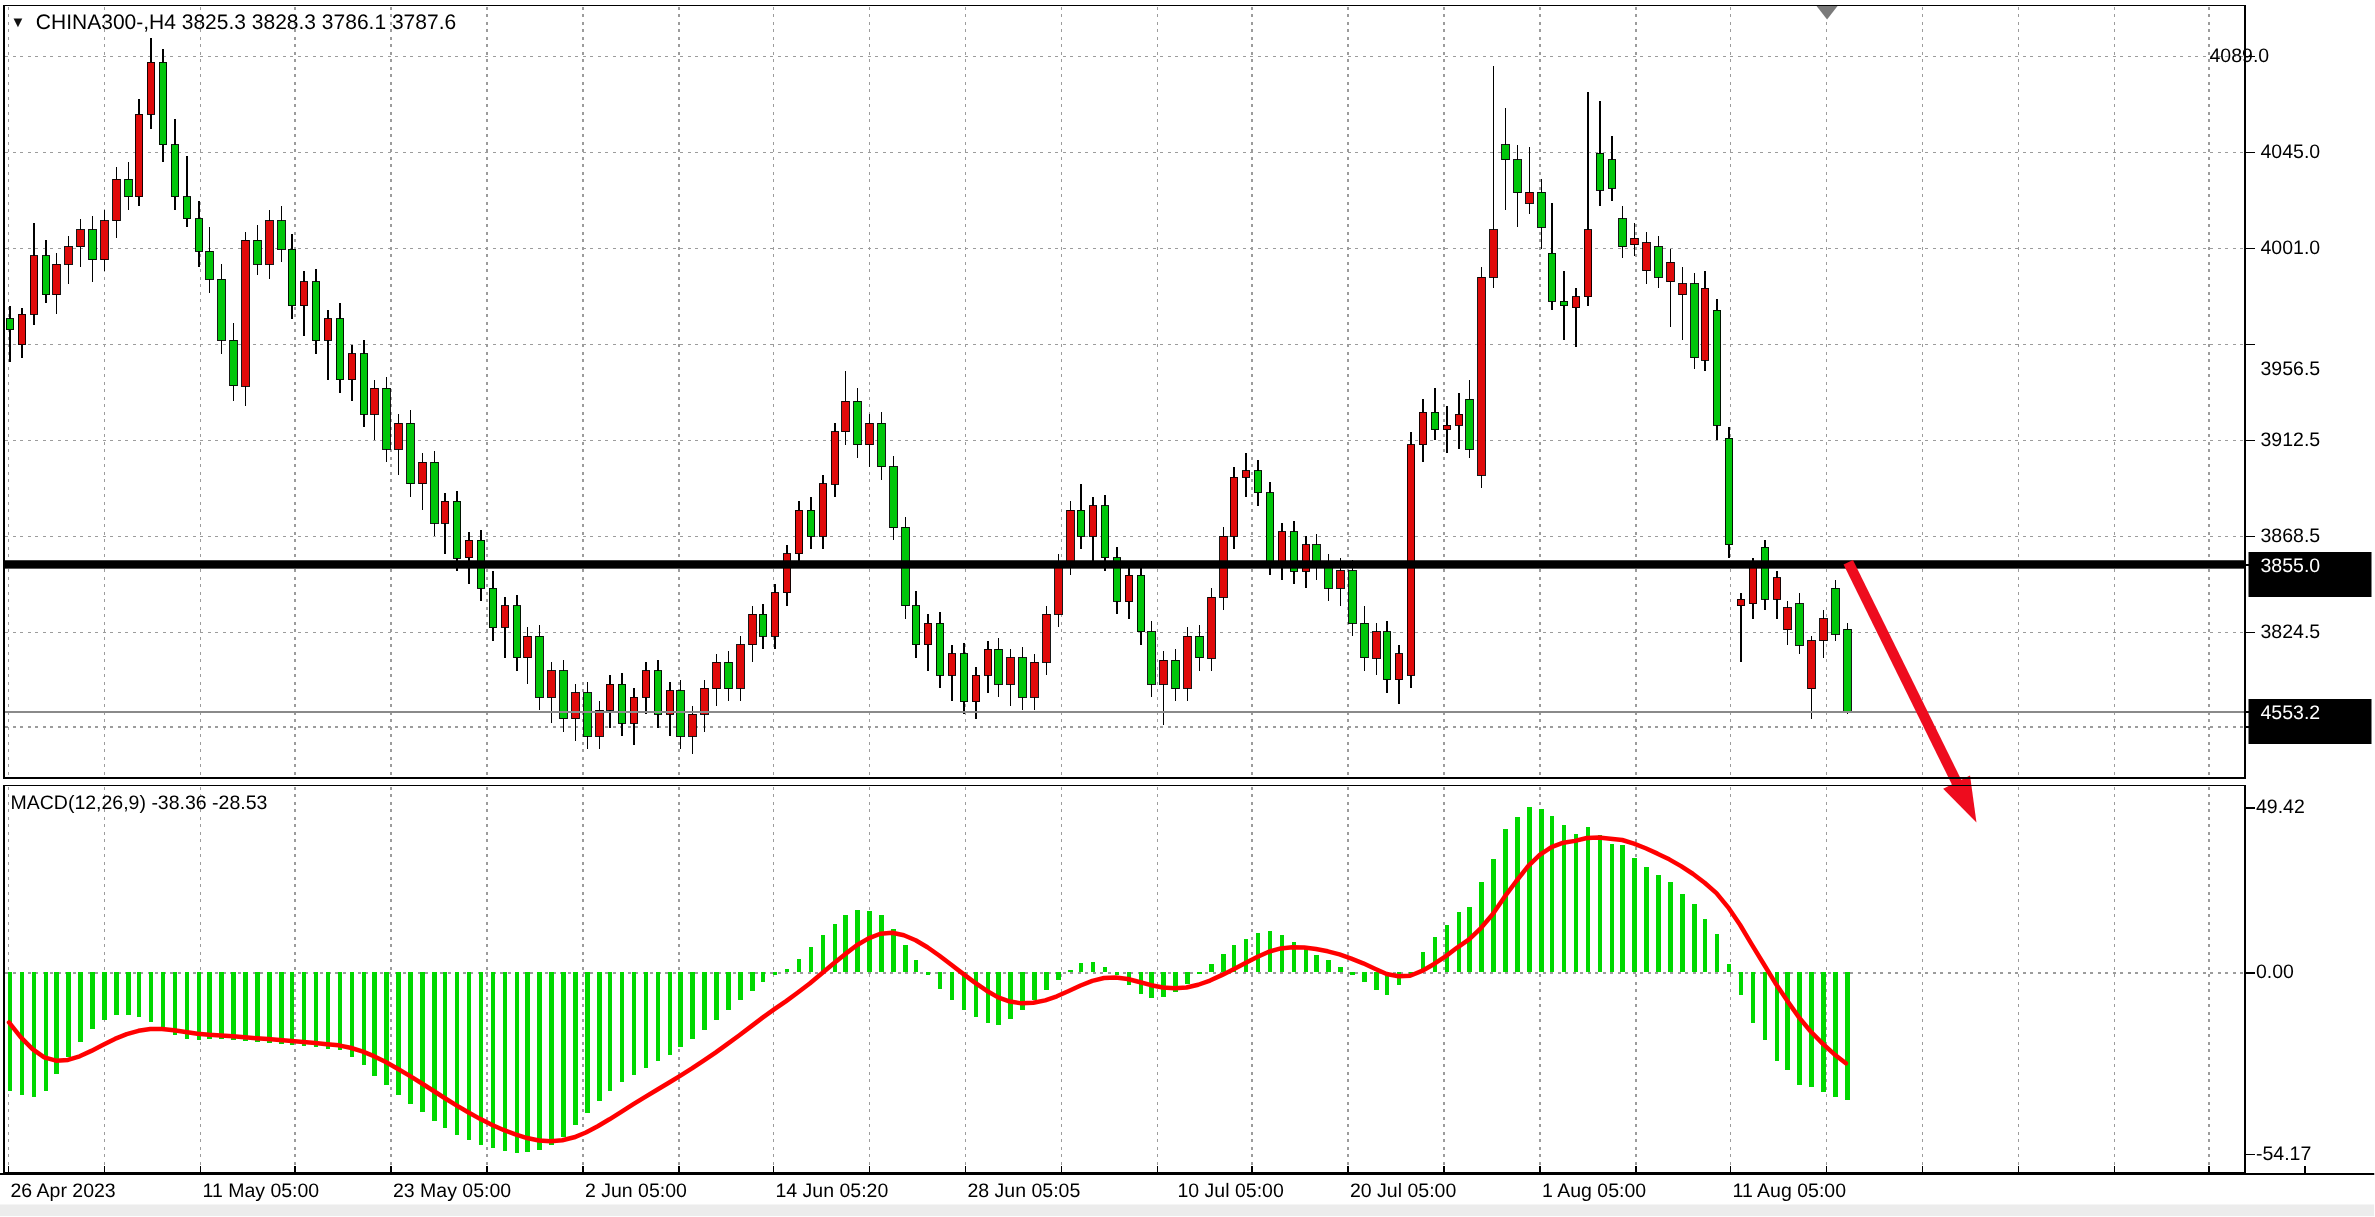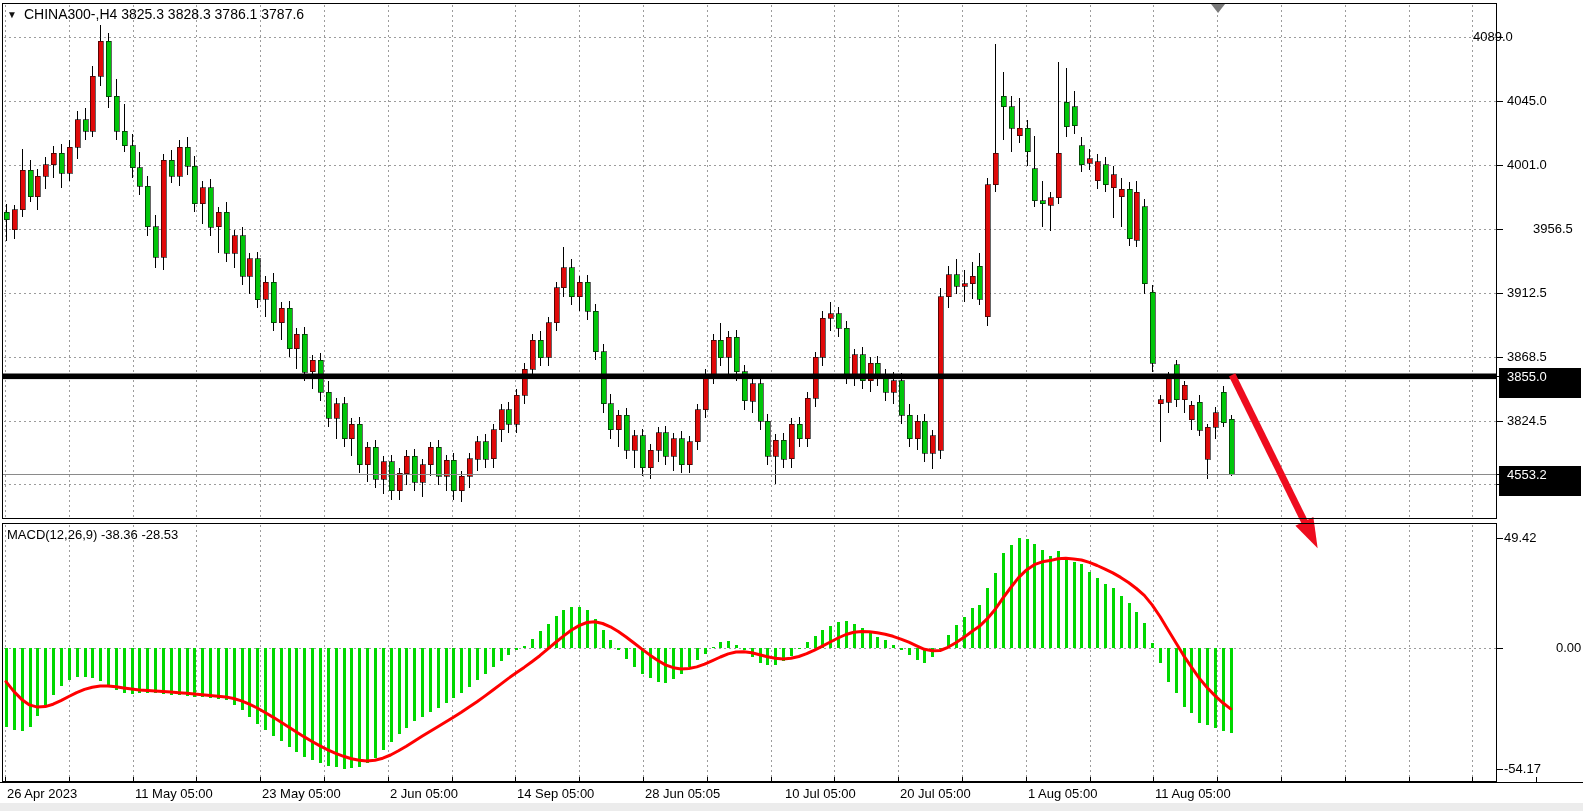--- a/index.html
+++ b/index.html
@@ -606,39 +606,39 @@
   <div class="hdr">
     <span class="tri">▼</span><span>CHINA300-,H4  3825.3 3828.3 3786.1 3787.6</span>
   </div>
 
   <div class="macd-lbl">MACD(12,26,9) -38.36 -28.53</div>
 
   <div id="price-labels">
       <div class="axis-lbl" style="left: 1473px; top: 29px;">4089.0</div>
       <div class="axis-lbl" style="left: 1507px; top: 93px;">4045.0</div>
       <div class="axis-lbl" style="left: 1507px; top: 157px;">4001.0</div>
-      <div class="axis-lbl" style="left: 1507px; top: 221px; margin-left: 26px;">3956.5</div>
+      <div class="axis-lbl" style="left: 1507px; top: 238px;">3956.5</div>
       <div class="axis-lbl" style="left: 1507px; top: 285px;">3912.5</div>
       <div class="axis-lbl" style="left: 1507px; top: 349px;">3868.5</div>
       <div class="axis-lbl" style="left: 1507px; top: 413px;">3824.5</div>
       <div class="axis-lbl" style="left: 1507px; top: 476px;">3780.5</div>
     </div>
   <div id="badge-res" class="badge" style="top: 368px;">3855.0</div>
   <div id="badge-cur" class="badge" style="top: 466px;">4553.2</div>
   <div id="macd-labels">
       <div class="axis-lbl" style="left: 1504px; top: 530px;">49.42</div>
-      <div class="axis-lbl" style="left: 1556px; top: 640px;">0.00</div>
+      <div class="axis-lbl" style="left: 1504px; top: 640px;">0.00</div>
       <div class="axis-lbl" style="left: 1504px; top: 761px;">-54.17</div>
     </div>
   <div id="time-labels">
       <div class="axis-lbl" style="left: 7px;">26 Apr 2023</div>
       <div class="axis-lbl" style="left: 135px;">11 May 05:00</div>
       <div class="axis-lbl" style="left: 262px;">23 May 05:00</div>
       <div class="axis-lbl" style="left: 390px;">2 Jun 05:00</div>
-      <div class="axis-lbl" style="left: 517px;">14 Sep 05:00</div>
+      <div class="axis-lbl" style="left: 517px;">14 Jun 05:20</div>
       <div class="axis-lbl" style="left: 645px;">28 Jun 05:05</div>
       <div class="axis-lbl" style="left: 773px; margin-left: 12px;">10 Jul 05:00</div>
       <div class="axis-lbl" style="left: 900px;">20 Jul 05:00</div>
       <div class="axis-lbl" style="left: 1028px;">1 Aug 05:00</div>
       <div class="axis-lbl" style="left: 1155px;">11 Aug 05:00</div>
     </div>
 
   <div class="bottom-strip"></div>
 </div>
 

